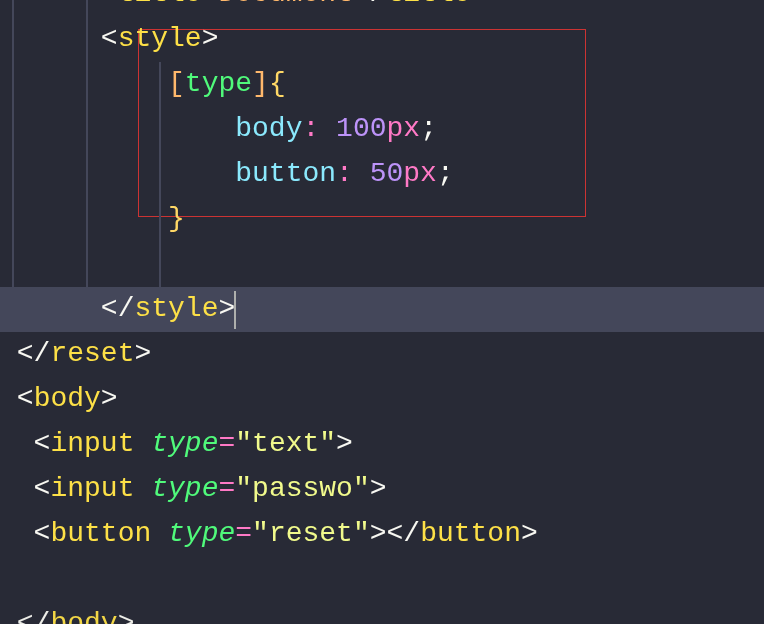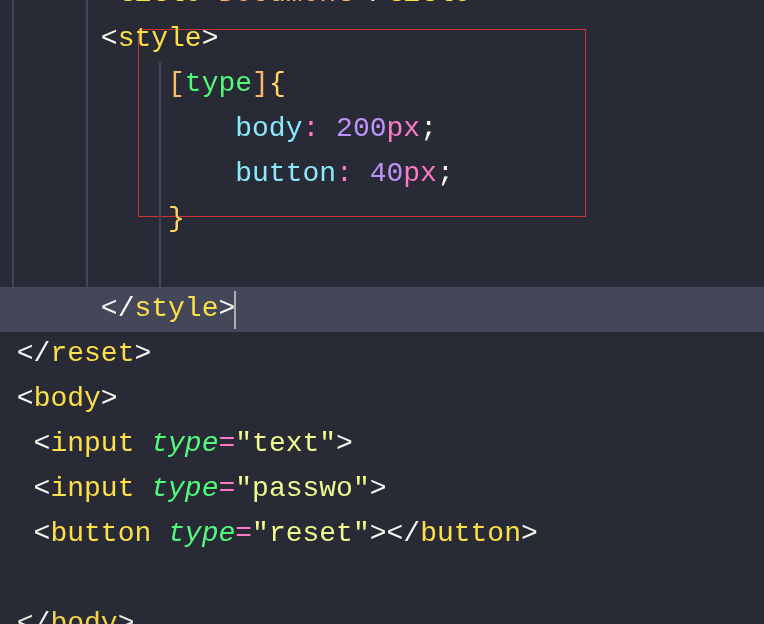--- a/index.html
+++ b/index.html
@@ -106,27 +106,27 @@
 
   <div class="line">
     <div class="indent-guide1"></div>
     <div class="indent-guide2"></div>
     <span>          </span><span class="t-sel-bracket">[</span><span class="t-attr-sel">type</span><span class="t-sel-bracket">]</span><span class="t-brace-yellow">{</span>
   </div>
 
   <div class="line">
     <div class="indent-guide1"></div>
     <div class="indent-guide2"></div>
-    <span>              </span><span class="t-prop">body</span><span class="t-colon">:</span><span> </span><span class="t-num">200</span><span class="t-unit">px</span><span class="t-semi">;</span>
+    <span>              </span><span class="t-prop">body</span><span class="t-colon">:</span><span> </span><span class="t-num">100</span><span class="t-unit">px</span><span class="t-semi">;</span>
   </div>
 
   <div class="line">
     <div class="indent-guide1"></div>
     <div class="indent-guide2"></div>
-    <span>              </span><span class="t-prop">button</span><span class="t-colon">:</span><span> </span><span class="t-num">40</span><span class="t-unit">px</span><span class="t-semi">;</span>
+    <span>              </span><span class="t-prop">button</span><span class="t-colon">:</span><span> </span><span class="t-num">50</span><span class="t-unit">px</span><span class="t-semi">;</span>
   </div>
 
   <div class="line">
     <div class="indent-guide1"></div>
     <div class="indent-guide2"></div>
     <span>          </span><span class="t-brace-yellow">}</span>
   </div>
 
   <div class="line">
     <div class="indent-guide1"></div>

